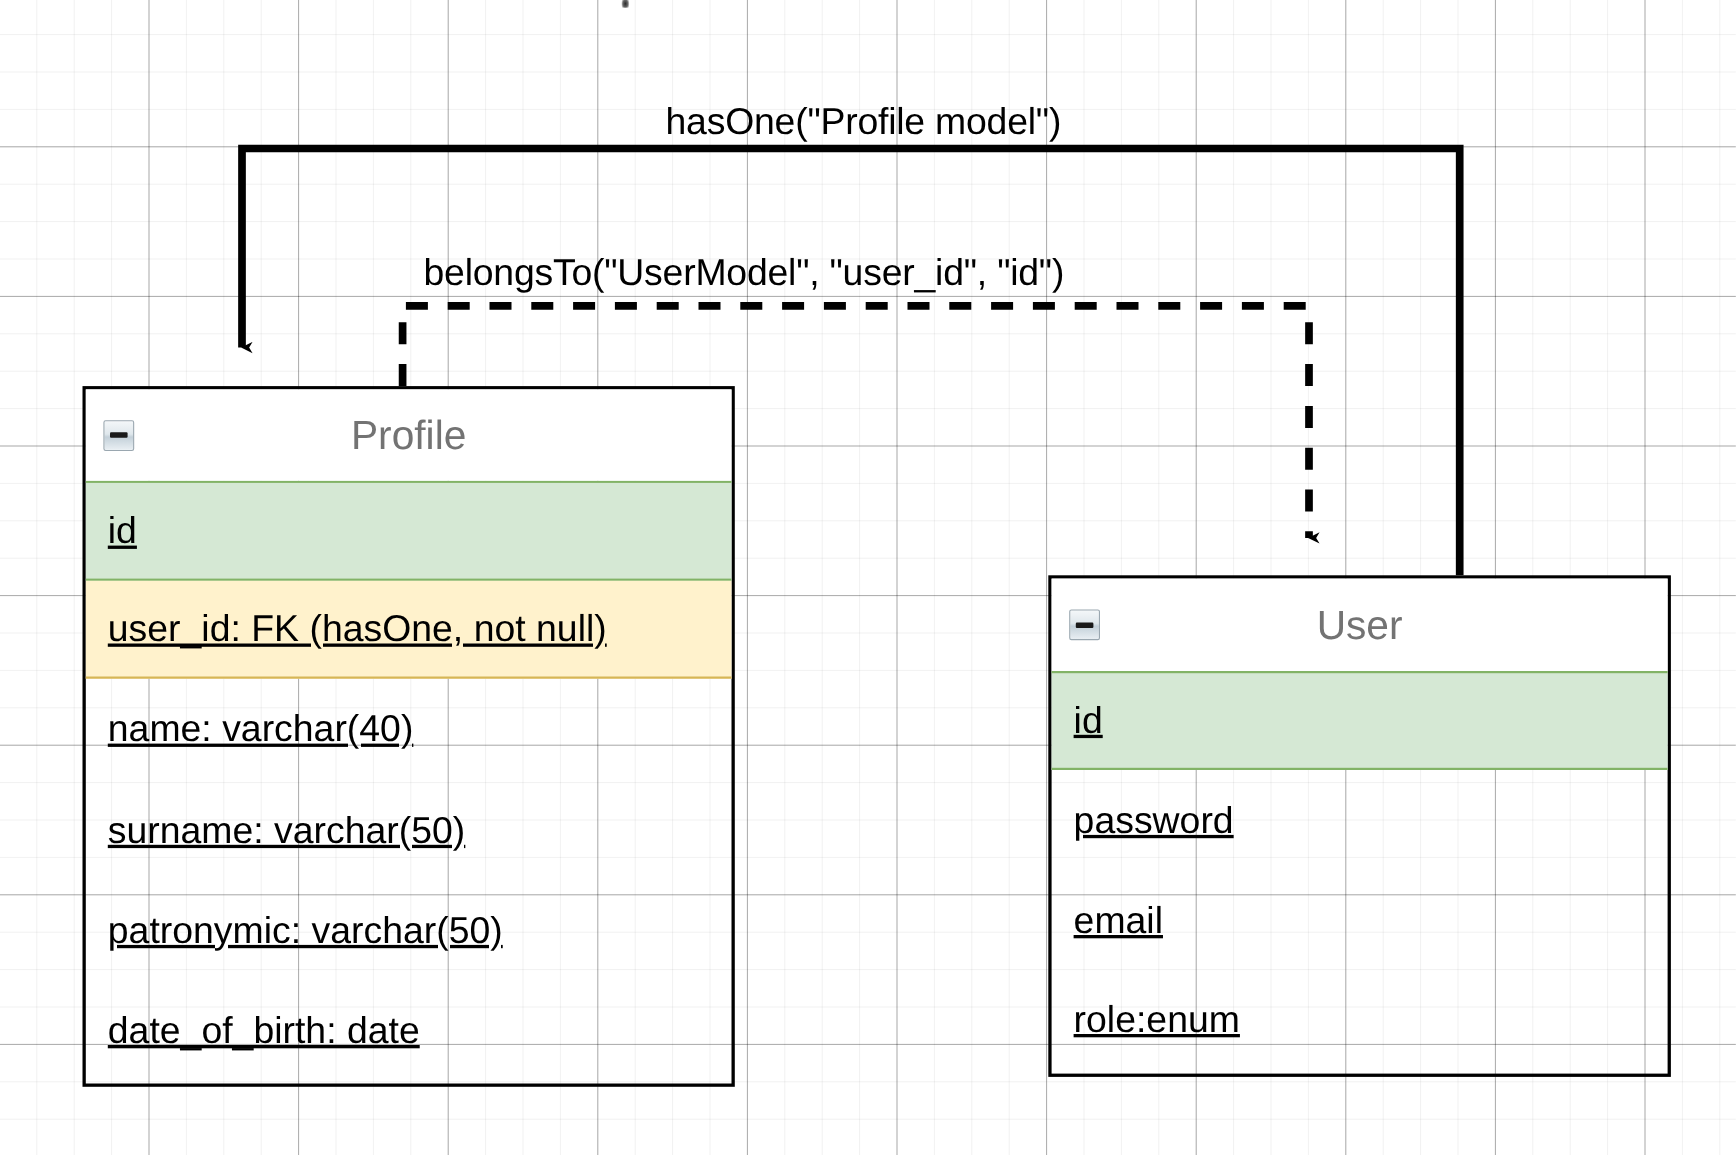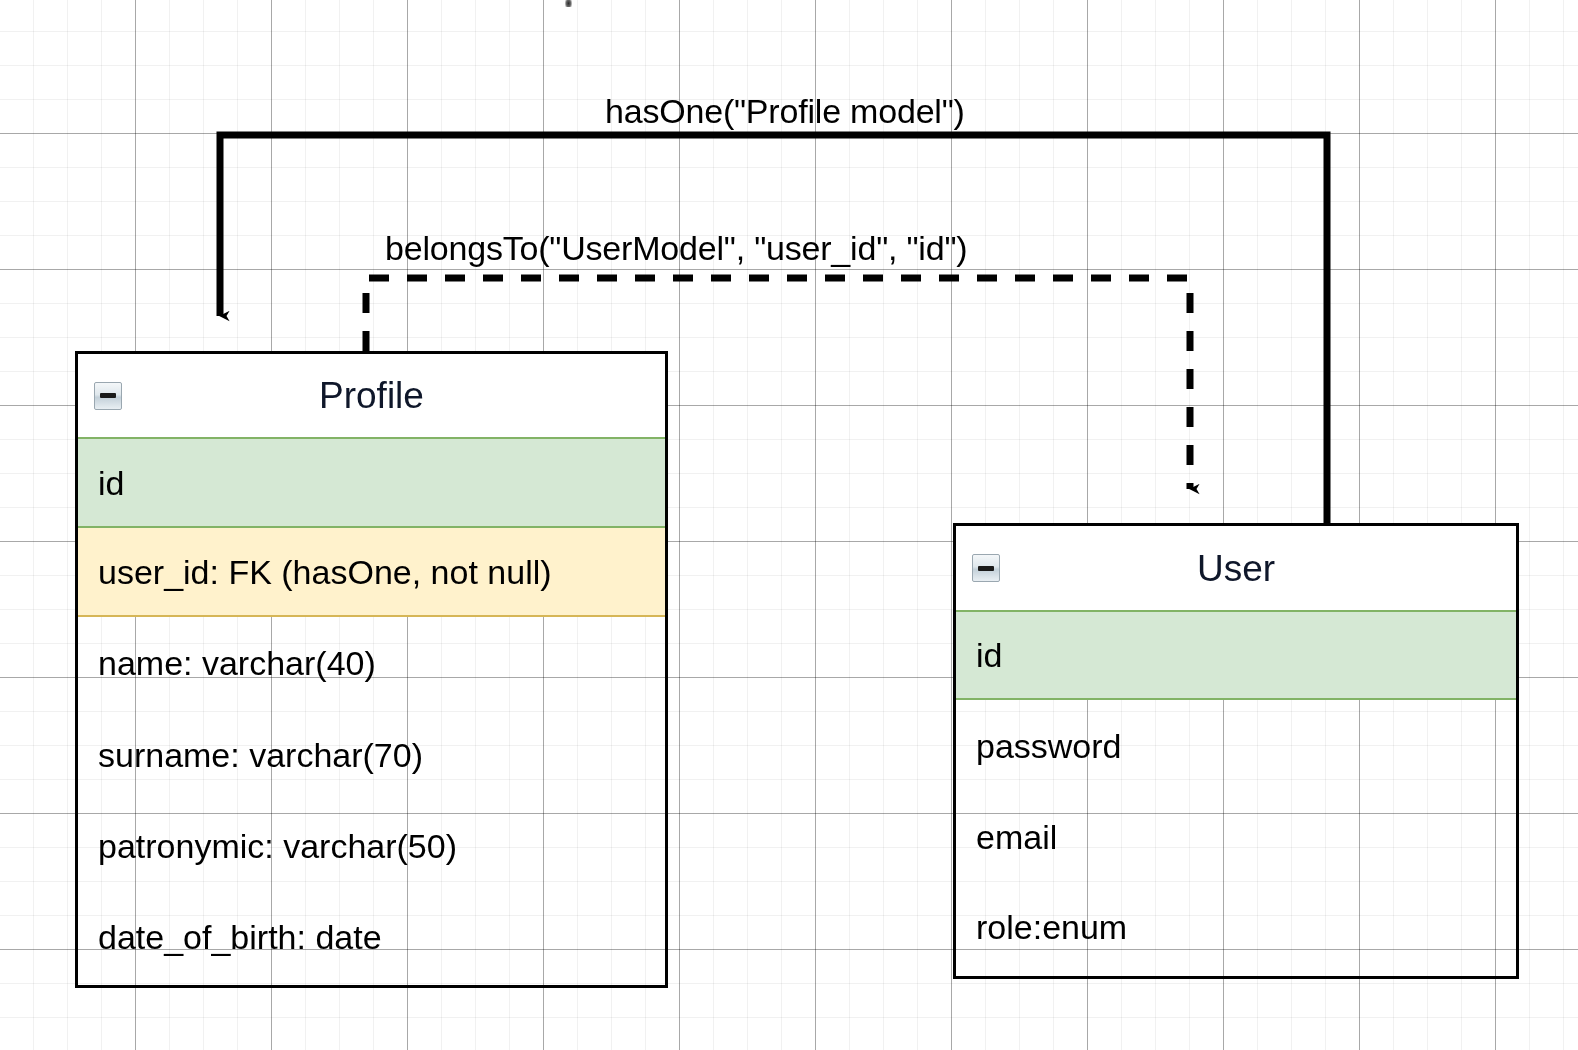--- a/index.html
+++ b/index.html
@@ -43,21 +43,21 @@
   .entity-header{
     position:relative;
     box-sizing:border-box;
     background:#ffffff;
     display:flex;
     align-items:center;
     justify-content:center;
   }
   .entity-title{
     font-size:37px;
-    color:#0f172a;
+    color:#737373;
     line-height:1;
   }
   .collapse-icon{
     position:absolute;
     left:16px;
     top:50%;
     transform:translateY(-50%);
     width:28px;height:28px;
     box-sizing:border-box;
     border:1px solid #9aa7b0;
@@ -73,20 +73,21 @@
   }
   .row{
     box-sizing:border-box;
     display:flex;
     align-items:center;
     padding-left:20px;
     font-size:34px;
     color:#000000;
     background:transparent;
     line-height:1;
+    text-decoration:underline;
   }
   .row.pk{
     background:#d5e8d4;
     border-top:2px solid #82b366;
     border-bottom:2px solid #82b366;
   }
   .row.fk{
     background:#fff2cc;
     border-bottom:2px solid #d6b656;
   }
@@ -139,21 +140,21 @@
 
     <div class="row fk" style="height:89px;">
       <span>user_id: FK (hasOne, not null)</span>
     </div>
 
     <div class="row" style="height:92px;align-items:center;">
       <span>name: varchar(40)</span>
     </div>
 
     <div class="row" style="height:91px;">
-      <span>surname: varchar(70)</span>
+      <span>surname: varchar(50)</span>
     </div>
 
     <div class="row" style="height:91px;">
       <span>patronymic: varchar(50)</span>
     </div>
 
     <div class="row" style="height:91px;">
       <span>date_of_birth: date</span>
     </div>
   </div>

